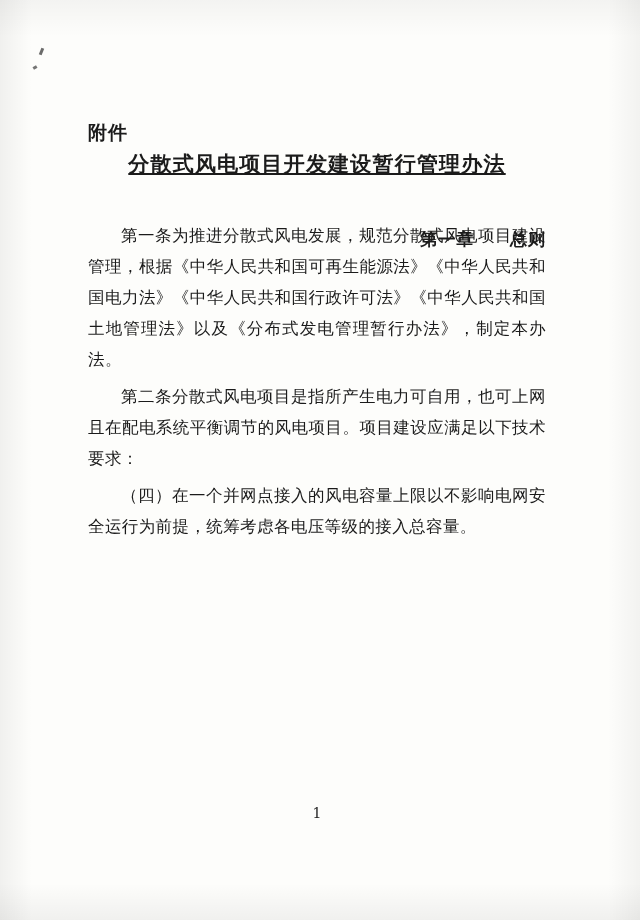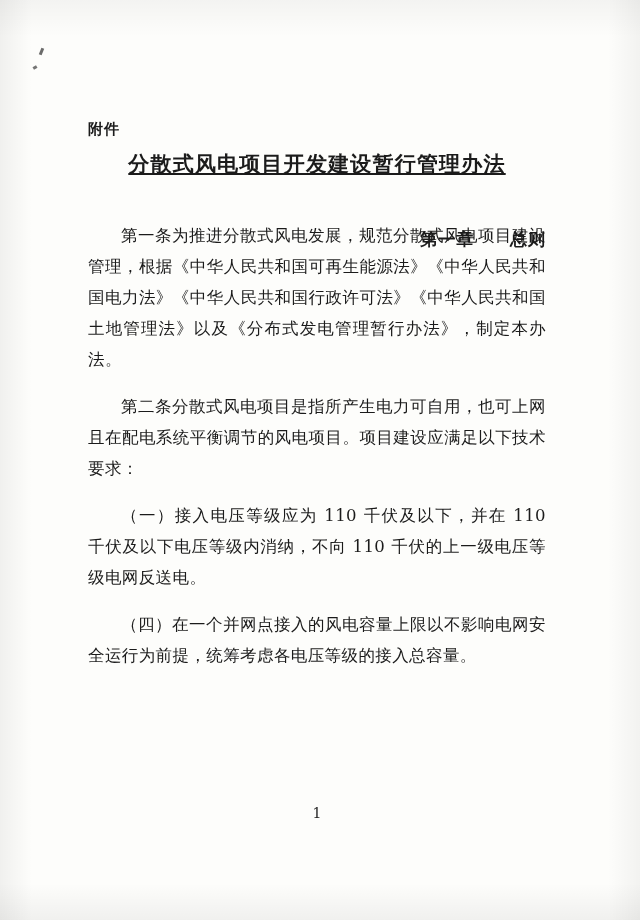--- a/index.html
+++ b/index.html
@@ -54,21 +54,21 @@
     width: 4px;
     height: 3px;
     background: #3a3a3a;
     transform: rotate(-30deg);
     opacity: .7;
   }
   .attachment-label {
     position: absolute;
     left: 0;
     top: 120px;
-    font-size: 15px;
+    font-size: 19px;
     font-weight: bold;
     letter-spacing: 1px;
     font-family: "DejaVu Sans", "Liberation Sans", sans-serif;
     text-align: center;
   }
   .doc-title {
     position: absolute;
     left: 0;
     top: 150px;
     width: 458px;
@@ -104,21 +104,21 @@
     margin: 0 0 0 0;
     padding: 0;
     font-size: 16.5px;
     line-height: 31px;
     text-indent: 33px;
     text-align: justify;
     letter-spacing: 0.4px;
     font-family: "DejaVu Serif", "Liberation Serif", serif;
   }
   p.para + p.para {
-    margin-top: 16px;
+    margin-top: 6px;
   }
   .page-number {
     position: absolute;
     left: 0;
     top: 805px;
     width: 458px;
     text-align: center;
     font-size: 14px;
     font-family: "DejaVu Serif", "Liberation Serif", serif;
   }
@@ -139,20 +139,19 @@
 
     <div class="chapter-title">
       <span>第一章</span>
       <span class="gap"></span>
       <span>总则</span>
     </div>
 
     <div class="body-block">
       <p class="para">第一条为推进分散式风电发展，规范分散式风电项目建设管理，根据《中华人民共和国可再生能源法》《中华人民共和国电力法》《中华人民共和国行政许可法》《中华人民共和国土地管理法》以及《分布式发电管理暂行办法》，制定本办法。</p>
       <p class="para">第二条分散式风电项目是指所产生电力可自用，也可上网且在配电系统平衡调节的风电项目。项目建设应满足以下技术要求：</p>
-      <p class="para">（一）接入电压等级应为 110 千伏及以下，并在 110 千伏及以下电压等级内消纳，不向 110 千伏的上一级电压等级电网反送电。</p>
       <p class="para">（四）在一个并网点接入的风电容量上限以不影响电网安全运行为前提，统筹考虑各电压等级的接入总容量。</p>
     </div>
 
     <div class="page-number">1</div>
 
   </div>
 </div>
 
 </body></html>

